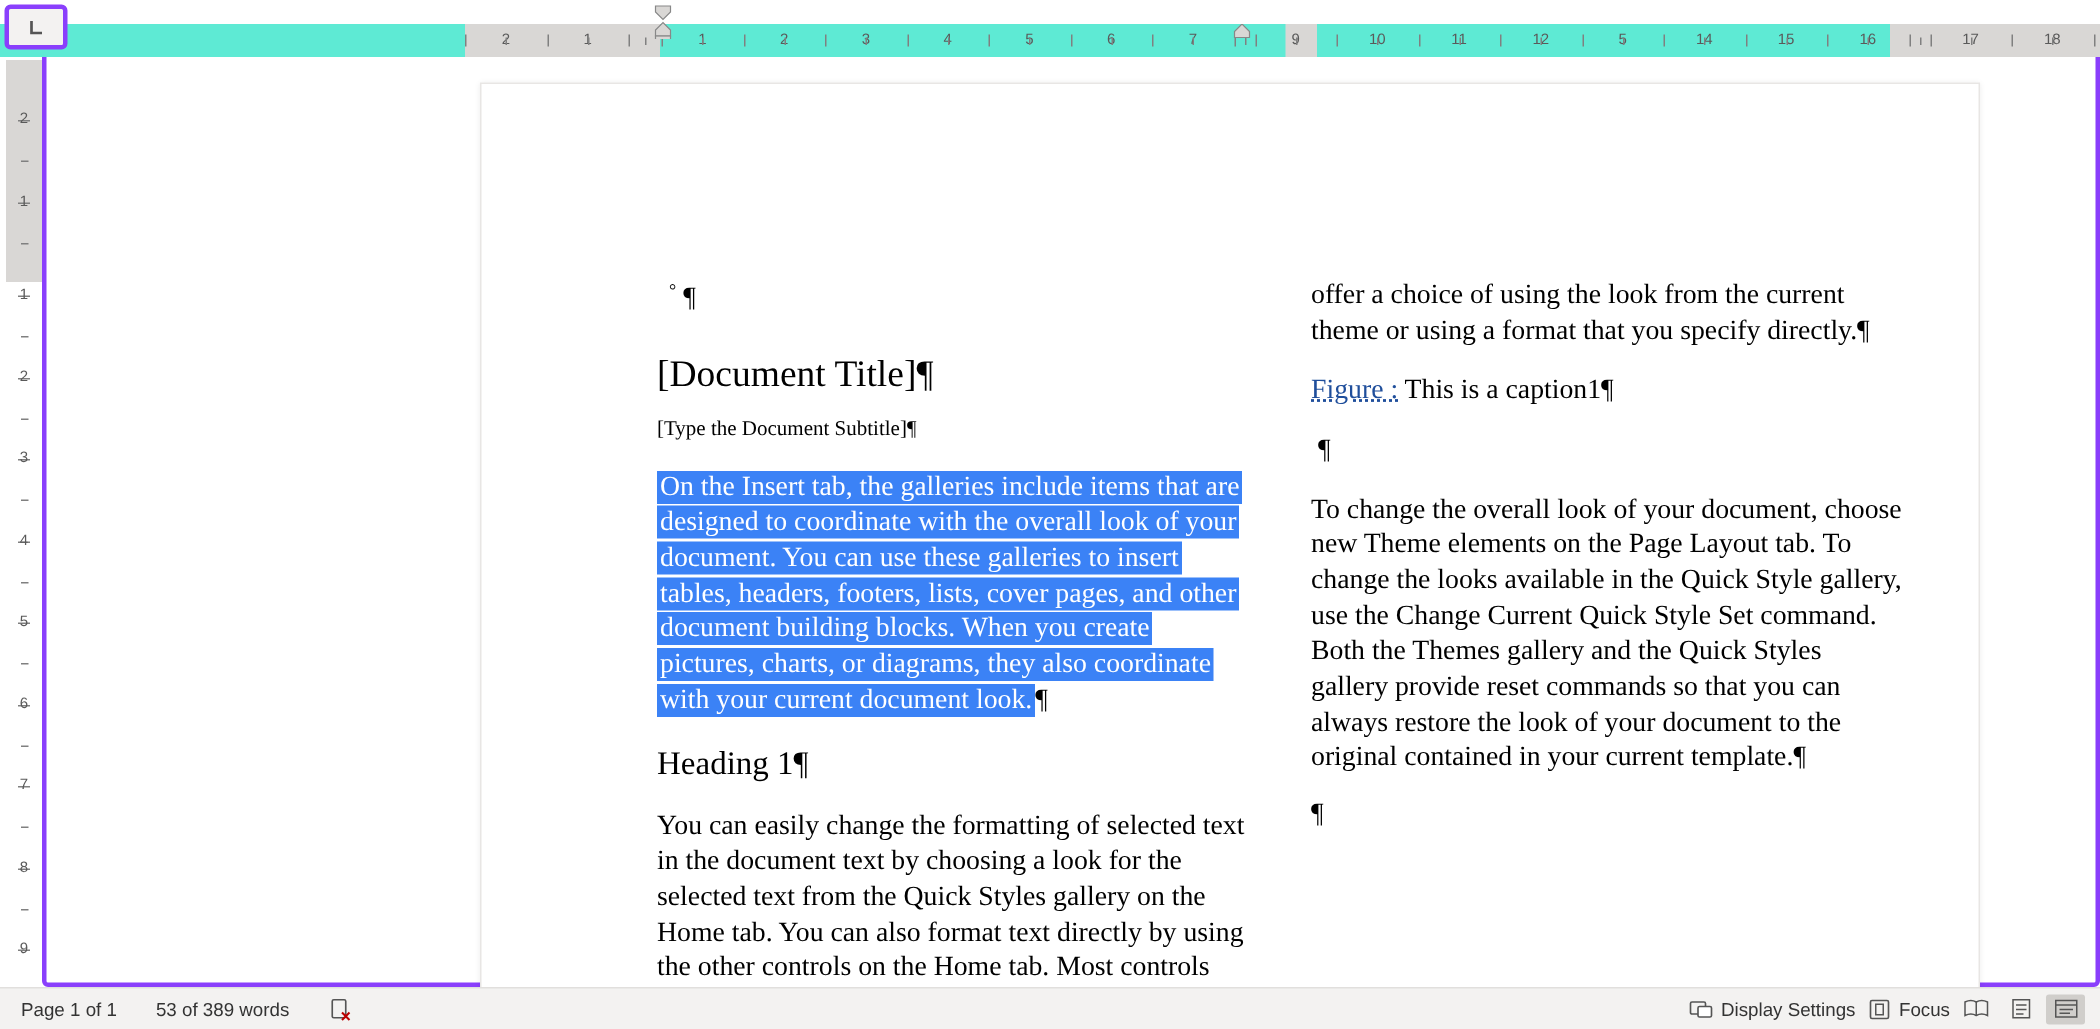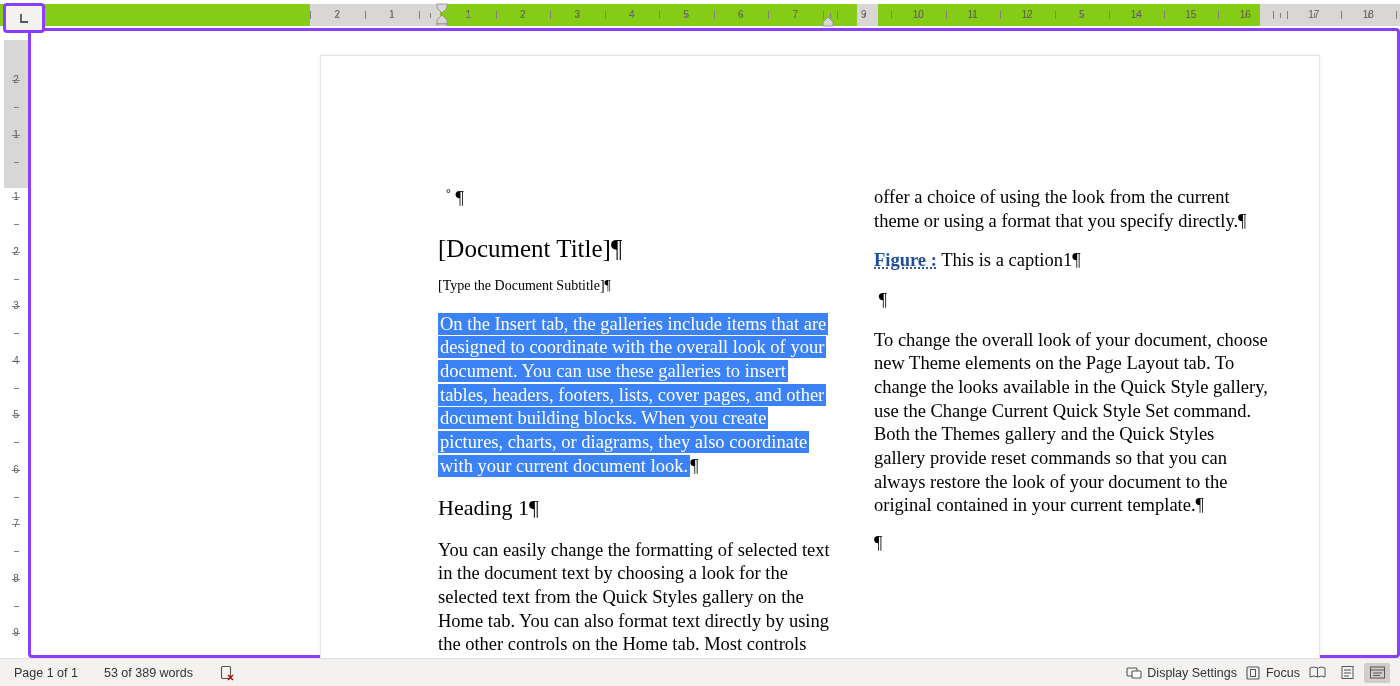--- a/index.html
+++ b/index.html
@@ -21,24 +21,24 @@
     border-radius: 4px;
     background: #f3f2f1;
     display: flex; align-items: center; justify-content: center;
     z-index: 10;
   }
   .tab-selector svg { width: 14px; height: 14px; }
 
   
   .h-ruler {
     position: absolute;
-    left: 0; top: 4px;
+    left: 0; top: 16px;
     height: 22px;
     right: 0;
-    background: #84cc16;
+    background: #5eead4;
     overflow: hidden;
     z-index: 5;
   }
   .h-ruler-gray-left {
     position: absolute;
     left: 310px; right: 0; height: 22px; top: 0;
     background: #d9d7d5;
     width: 130px;
   }
   .h-ruler-gray-mid {
@@ -153,21 +153,20 @@
     margin-bottom: 12px;
   }
   .doc-title { font-size: 25px; }
   .doc-subtitle { font-size: 14px; }
   
   .para { text-align: left; }
   .wavy-red {
     text-decoration-line: underline;
     text-decoration-style: wavy;
     text-decoration-color: #c00;
-    font-weight: bold;
   }
   .blue-link {
     color: #1f4e9b;
     text-decoration: underline;
     text-decoration-style: dotted;
   }
   .link-plain {
     color: #000;
   }
 

